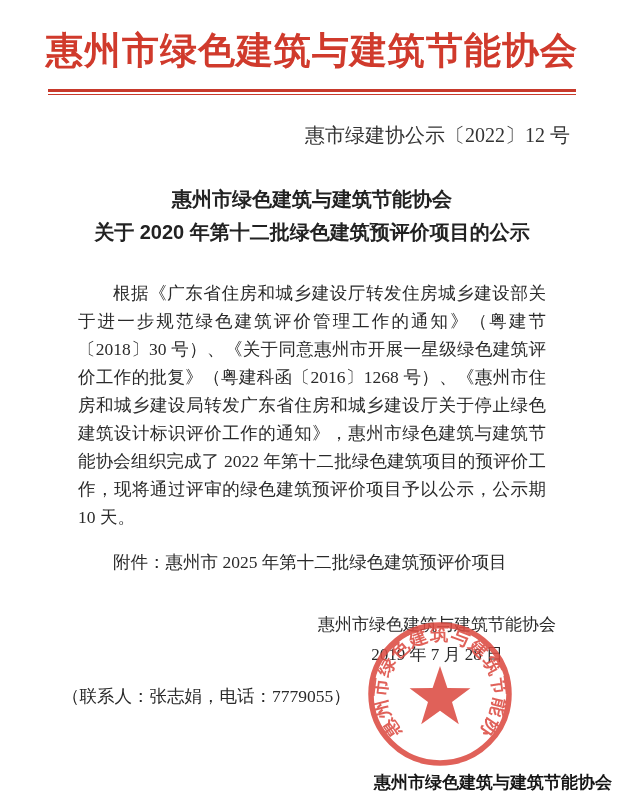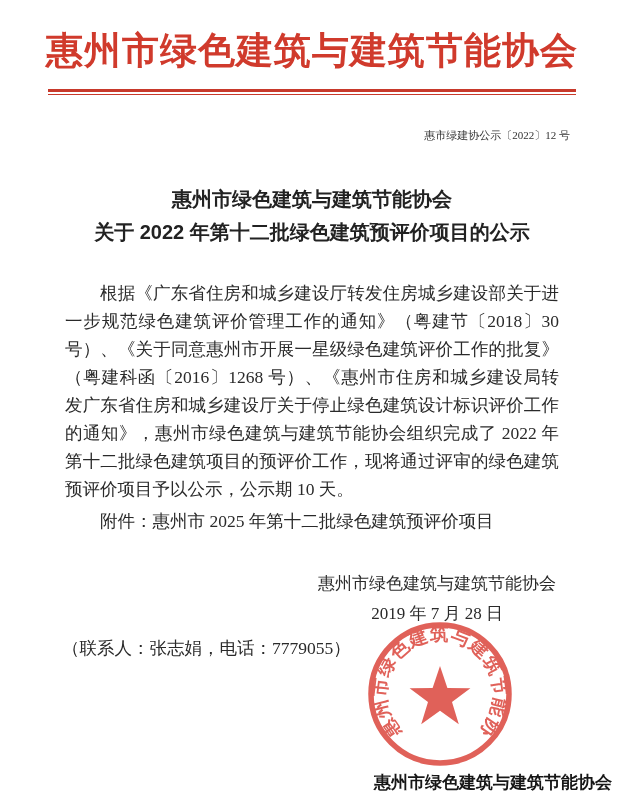--- a/index.html
+++ b/index.html
@@ -29,21 +29,21 @@
     height: 2px;
     margin: 14px auto 0;
     border-top: 3px solid #c8392b;
     border-bottom: 1px solid #c8392b;
   }
   
   .doc-number {
     margin-top: 30px;
     text-align: right;
     padding-right: 54px;
-    font-size: 11px;
+    font-size: 20px;
     line-height: 20px;
     color: #333333;
   }
   
   .doc-title {
     margin-top: 38px;
     text-align: center;
     font-family: "Liberation Sans", sans-serif;
     font-weight: bold;
     font-size: 20px;
@@ -51,34 +51,34 @@
     color: #222222;
   }
   
   .body-text {
     width: 502px;
     margin: 30px auto 0;
     font-size: 17.5px;
     line-height: 28px;
     text-align: justify;
   }
-  .body-text p { margin: 4px; text-indent: 2em; }
+  .body-text p { margin: 17px; text-indent: 2em; }
   .attachment-line { margin-top: 44px; text-indent: 2em; }
   
   .signature-block {
     width: 250px;
     margin: 34px 62px 0 auto;
     text-align: center;
     font-size: 17px;
     line-height: 30px;
     color: #2a2a2a;
   }
   
   .contact-line {
-    margin-top: 6px;
+    margin-top: 13px;
     padding-left: 62px;
     font-size: 17.5px;
     line-height: 26px;
   }
   
   .seal {
     position: absolute;
     left: 366px;
     top: 620px;
     width: 148px;
@@ -103,21 +103,21 @@
 <div class="page">
 
   <div class="letterhead">惠州市绿色建筑与建筑节能协会</div>
 
   <div class="double-rule"></div>
 
   <div class="doc-number">惠市绿建协公示〔2022〕12 号</div>
 
   <div class="doc-title">
     <div>惠州市绿色建筑与建筑节能协会</div>
-    <div>关于 2022 年第十二批绿色建筑预评价项目的公示</div>
+    <div>关于 2020 年第十二批绿色建筑预评价项目的公示</div>
   </div>
 
   <div class="body-text">
     <p>根据《广东省住房和城乡建设厅转发住房城乡建设部关于进一步规范绿色建筑评价管理工作的通知》（粤建节〔2018〕30 号）、《关于同意惠州市开展一星级绿色建筑评价工作的批复》（粤建科函〔2016〕1268 号）、《惠州市住房和城乡建设局转发广东省住房和城乡建设厅关于停止绿色建筑设计标识评价工作的通知》，惠州市绿色建筑与建筑节能协会组织完成了 2022 年第十二批绿色建筑项目的预评价工作，现将通过评审的绿色建筑预评价项目予以公示，公示期 10 天。</p>
     <p class="attachment-line">附件：惠州市 2025 年第十二批绿色建筑预评价项目</p>
   </div>
 
   <div class="signature-block">
     <div>惠州市绿色建筑与建筑节能协会</div>
     <div>2019 年 7 月 28 日</div>

